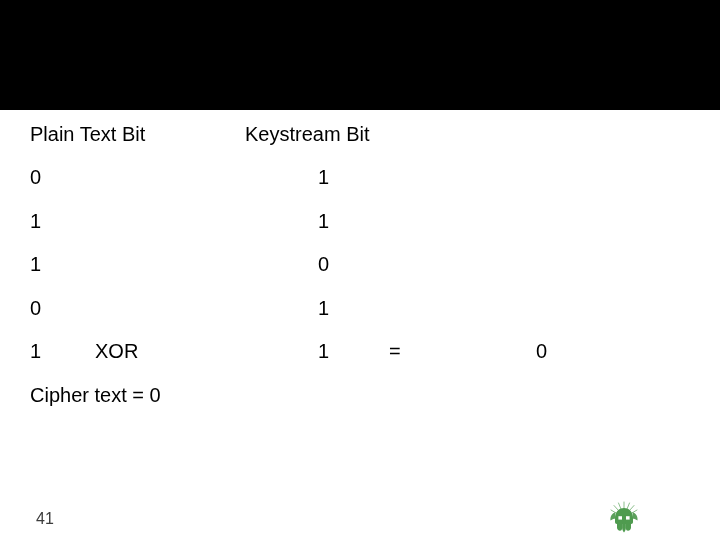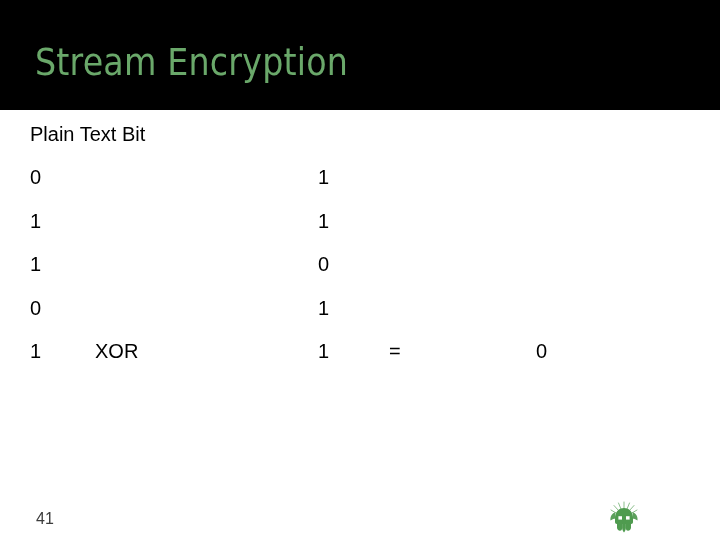--- a/index.html
+++ b/index.html
@@ -146,26 +146,26 @@
     color: #9ec79e;
     text-transform: uppercase;
   }
 </style>
 </head>
 <body>
 
 <div id="slide">
 
   <div class="title-band"></div>
-  <div class="slide-title">Stream Encryption</div>
 
   <div class="table-area">
 
     <div class="trow header-row" style="top:9px;">
       <span class="cell hdr-plain">Plain Text Bit</span>
+      <span class="cell hdr-key">Keystream Bit</span>
     </div>
 
     <div class="trow" style="top:52px;">
       <span class="cell c-plain">0</span>
       <span class="cell c-op"></span>
       <span class="cell c-key">1</span>
       <span class="cell c-eq"></span>
       <span class="cell c-out"></span>
     </div>
 
@@ -194,20 +194,21 @@
     </div>
 
     <div class="trow" style="top:226px;">
       <span class="cell c-plain">1</span>
       <span class="cell c-op">XOR</span>
       <span class="cell c-key">1</span>
       <span class="cell c-eq">=</span>
       <span class="cell c-out">0</span>
     </div>
 
+    <div class="cipher-line" style="top:270px;">Cipher text = 0</div>
 
   </div>
 
   <div class="page-number">41</div>
 
   <div class="logo">
     <div class="logo-mark">
       <svg width="36" height="36" viewBox="0 0 36 36" xmlns="http://www.w3.org/2000/svg">
 
         <g stroke="#8cbf8c" stroke-width="1" fill="none" stroke-linecap="round">

